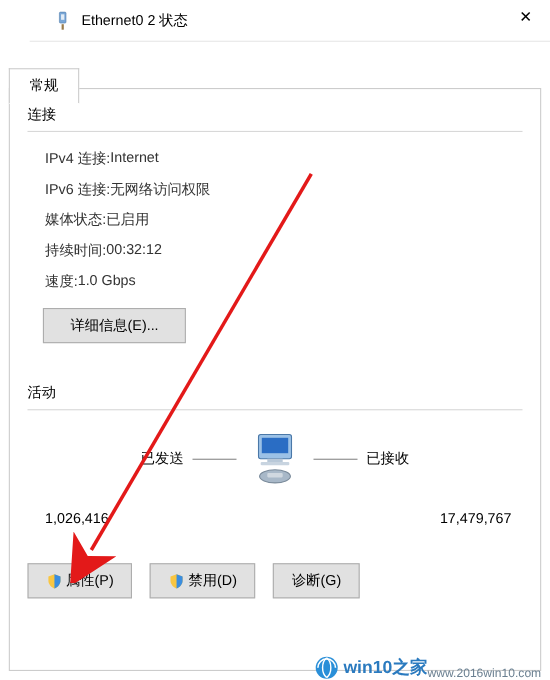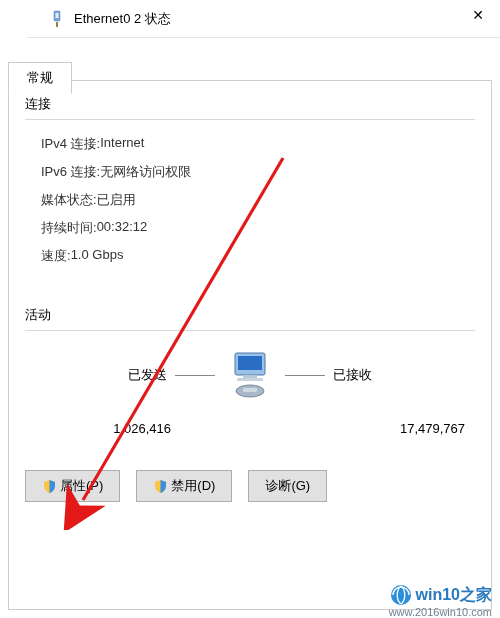--- a/index.html
+++ b/index.html
@@ -44,34 +44,34 @@
     .activity { margin-top: 36px; }
     .activity-graphic {
       display: flex; align-items: center; justify-content: center; gap: 8px; margin: 20px 0 16px;
       font-size: 13px;
     }
     .activity-graphic .dash { width: 40px; height: 1px; background: #888; }
     .pc-icon { width: 54px; height: 48px; position: relative; }
     
     .bytes-row { display: flex; font-size: 13px; padding: 6px 0 6px 16px; }
     .bytes-row .l { width: 140px; }
-    .bytes-row .c { width: 130px; text-align: right; }
+    .bytes-row .c { width: 130px; text-align: left; }
     .bytes-row .r { flex: 1; text-align: right; padding-right: 10px; }
     
     .bottom-buttons { display: flex; gap: 16px; margin-top: 28px; }
     .bottom-buttons .btn { padding: 6px 16px; }
     
     .arrow-annot {
       position: absolute; pointer-events: none; top: 150px; left: 48px; width: 280px; height: 380px; z-index: 5;
     }
     .arrow-annot svg { width: 100%; height: 100%; }
     
     .watermark {
       position: absolute; right: 8px; bottom: 0; z-index: 6;
-      font-size: 16px; color: #2a7abf; display: flex; flex-direction: column; align-items: flex-end;
+      font-size: 16px; color: #2a7abf; display: flex; flex-direction: row; align-items: flex-end;
     }
     .watermark .wm-main { display: flex; align-items: center; gap: 4px; font-weight: bold; }
     .watermark .wm-url { font-size: 11px; color: #6a7f90; font-weight: normal; }
     .wm-icon { width: 22px; height: 22px; }
     .wm-bold { font-weight: 900; }
     
     .shield-icon { width: 15px; height: 15px; }
   </style>
 </head>
 <body>
@@ -110,20 +110,21 @@
   </div>
   <div class="row">
     <span class="label">持续时间:</span>
     <span class="value">00:32:12</span>
   </div>
   <div class="row">
     <span class="label">速度:</span>
     <span class="value">1.0 Gbps</span>
   </div>
 
+  <button class="btn details-btn">详细信息(E)...</button>
 
   <div class="activity">
     <div class="section-title">活动</div>
     <div class="divider"></div>
 
     <div class="activity-graphic">
       <span>已发送</span>
       <span class="dash"></span>
       <span class="pc-icon">
         <svg viewBox="0 0 54 48">

